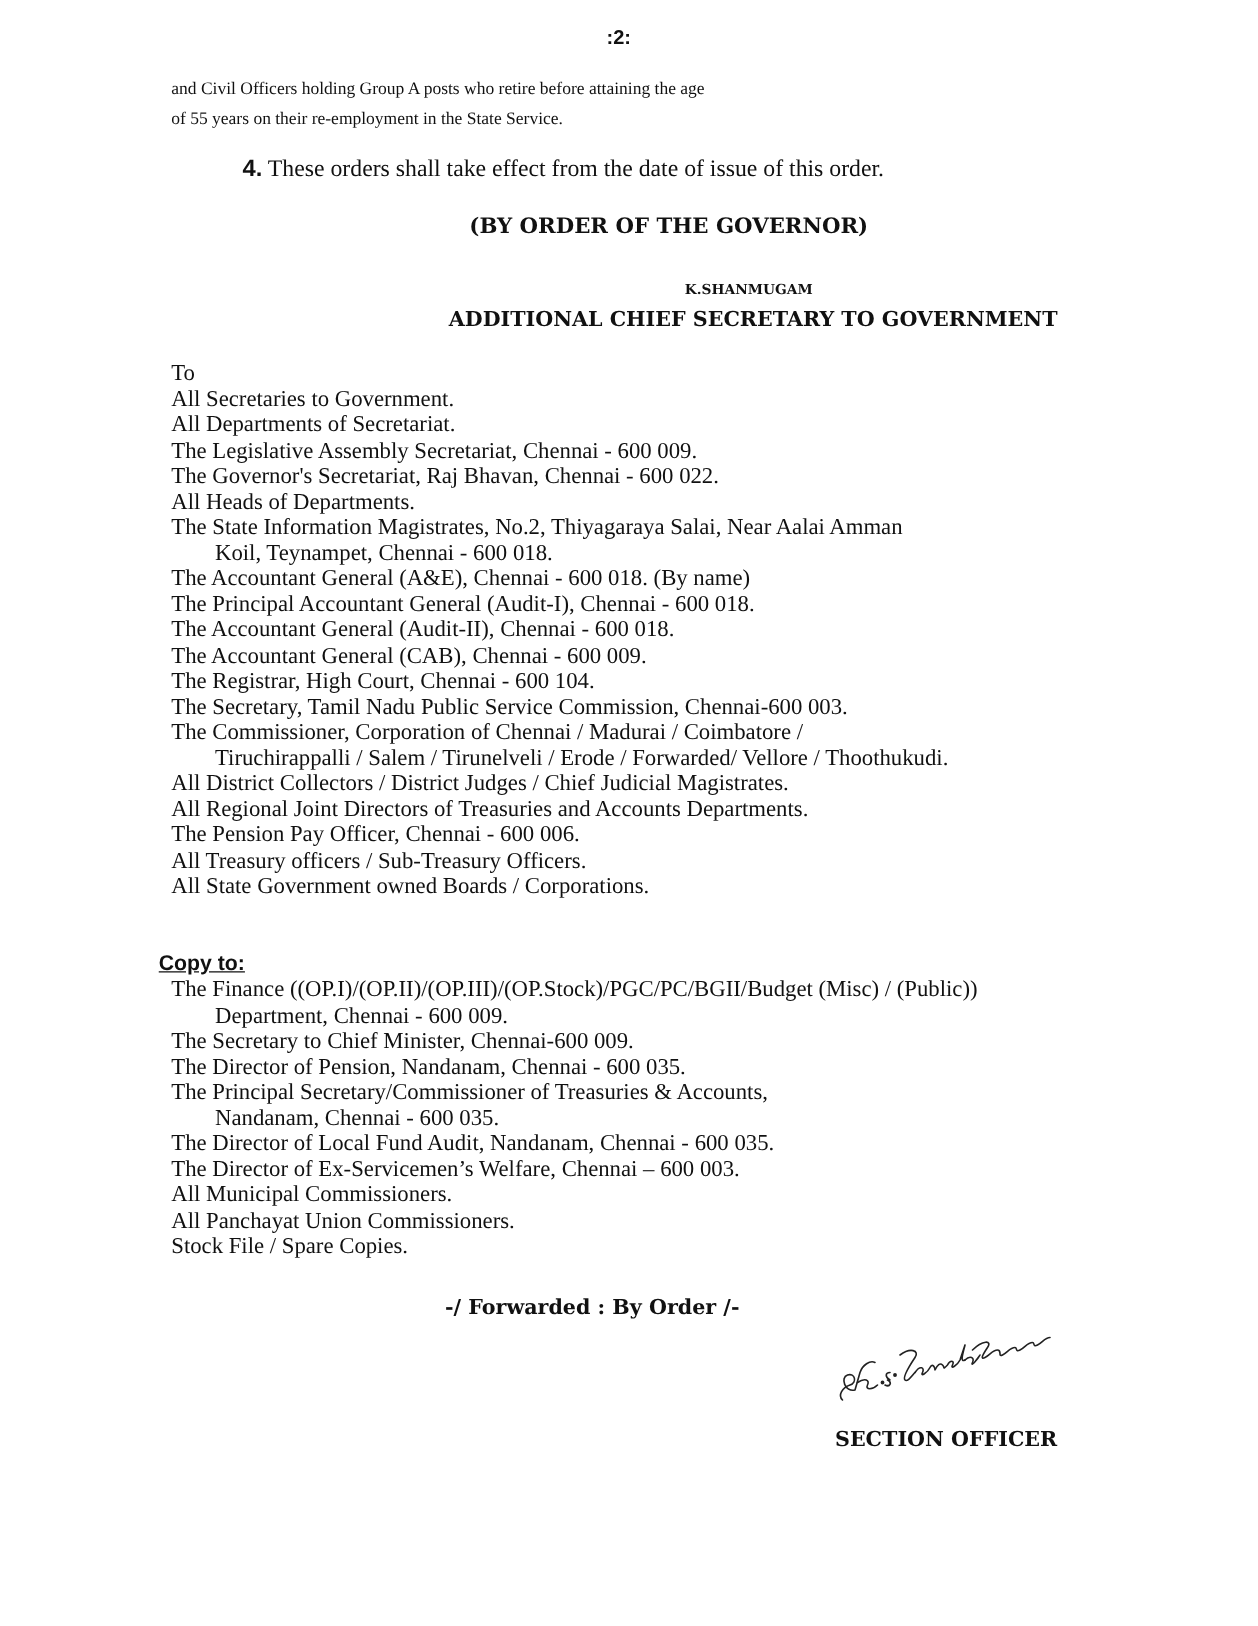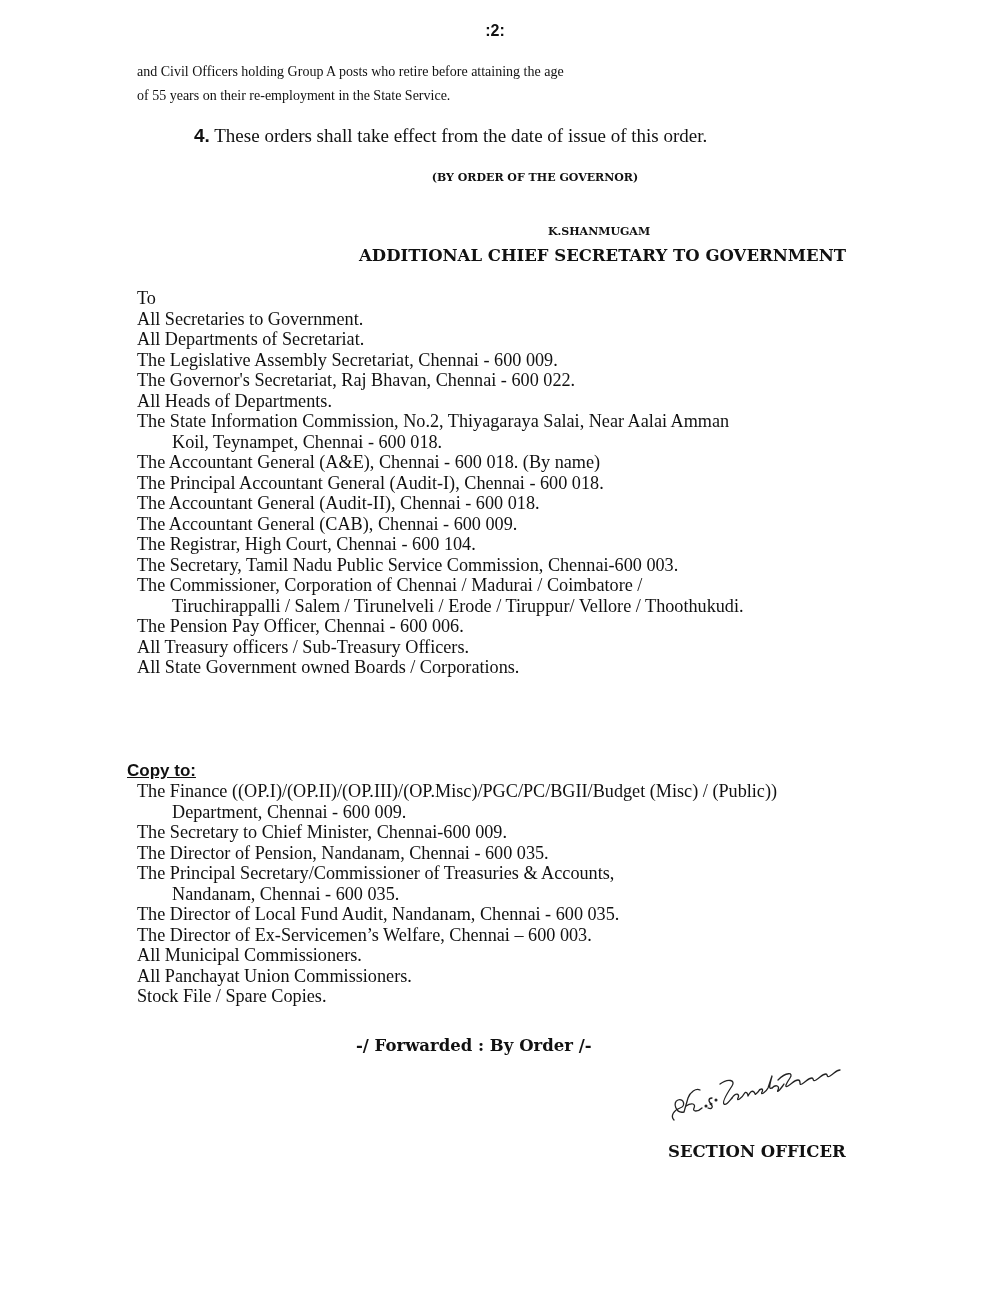--- a/index.html
+++ b/index.html
@@ -3,21 +3,21 @@
   <meta charset="utf-8">
   <style>
     html, body { margin: 0; padding: 0; background: #ffffff; }
     body { width: 1006px; height: 1301px; position: relative; overflow: hidden; color: #111; }
     .page { position: absolute; left: 0; top: 0; width: 1006px; height: 1301px; background: #fff; }
     .abs { position: absolute; white-space: nowrap; }
     .page-num { left: 0; width: 990px; top: 22px; text-align: center; font-family: "Liberation Sans", sans-serif; font-weight: bold; font-size: 16px; }
     .para { left: 137px; font-size: 14px; line-height: 24px; font-family: "Liberation Serif", serif; }
     .para4 { left: 194px; top: 125px; font-size: 19px; font-family: "Liberation Serif", serif; }
     .para4 .num { font-family: "Liberation Sans", sans-serif; font-weight: bold; }
-    .by-order { left: 0; width: 1006px; text-align: center; top: 171px; padding-left: 64px; box-sizing: border-box; font-family: "DejaVu Serif", serif; font-weight: bold; font-size: 11px; }
+    .by-order { left: 0; width: 1006px; text-align: center; top: 171px; padding-left: 64px; box-sizing: border-box; font-family: "DejaVu Serif", serif; font-weight: bold; font-size: 17px; }
     .sig-name { left: 352px; width: 494px; text-align: center; top: 225px; font-family: "DejaVu Serif", serif; font-weight: bold; font-size: 11px; }
     .sig-title { left: 352px; width: 494px; text-align: right; top: 246px; font-family: "DejaVu Serif", serif; font-weight: bold; font-size: 16.5px; }
     .list { position: absolute; left: 137px; top: 288px; font-family: "Liberation Serif", serif; font-size: 18.2px; line-height: 20.5px; }
     .list .line { white-space: nowrap; }
     .list .indent { padding-left: 35px; }
     .copy-head { position: absolute; left: 127px; top: 761px; font-family: "Liberation Sans", sans-serif; font-weight: bold; font-size: 17px; text-decoration: underline; }
     .copy-list { position: absolute; left: 137px; top: 781px; font-family: "Liberation Serif", serif; font-size: 18.2px; line-height: 20.5px; }
     .copy-list .line { white-space: nowrap; }
     .copy-list .indent { padding-left: 35px; }
     .forwarded { left: 356px; top: 1036px; font-family: "DejaVu Serif", serif; font-weight: bold; font-size: 16.5px; }
@@ -41,39 +41,41 @@
   <div class="abs sig-name">K.SHANMUGAM</div>
   <div class="abs sig-title">ADDITIONAL CHIEF SECRETARY TO GOVERNMENT</div>
 
   <div class="list">
     <div class="line">To</div>
     <div class="line">All Secretaries to Government.</div>
     <div class="line">All Departments of Secretariat.</div>
     <div class="line">The Legislative Assembly Secretariat, Chennai - 600 009.</div>
     <div class="line">The Governor's Secretariat, Raj Bhavan, Chennai - 600 022.</div>
     <div class="line">All Heads of Departments.</div>
-    <div class="line">The State Information Commission, No.2, Thiyagaraya Salai, Near Aalai Amman</div>
+    <div class="line">The State Information Magistrates, No.2, Thiyagaraya Salai, Near Aalai Amman</div>
     <div class="line indent">Koil, Teynampet, Chennai - 600 018.</div>
     <div class="line">The Accountant General (A&amp;E), Chennai - 600 018. (By name)</div>
     <div class="line">The Principal Accountant General (Audit-I), Chennai - 600 018.</div>
     <div class="line">The Accountant General (Audit-II), Chennai - 600 018.</div>
     <div class="line">The Accountant General (CAB), Chennai - 600 009.</div>
     <div class="line">The Registrar, High Court, Chennai - 600 104.</div>
     <div class="line">The Secretary, Tamil Nadu Public Service Commission, Chennai-600 003.</div>
     <div class="line">The Commissioner, Corporation of Chennai / Madurai / Coimbatore /</div>
-    <div class="line indent">Tiruchirappalli / Salem / Tirunelveli / Erode / Tiruppur/ Vellore / Thoothukudi.</div>
+    <div class="line indent">Tiruchirappalli / Salem / Tirunelveli / Erode / Forwarded/ Vellore / Thoothukudi.</div>
+    <div class="line">All District Collectors / District Judges / Chief Judicial Magistrates.</div>
+    <div class="line">All Regional Joint Directors of Treasuries and Accounts Departments.</div>
     <div class="line">The  Pension Pay Officer, Chennai - 600 006.</div>
     <div class="line">All Treasury officers / Sub-Treasury Officers.</div>
     <div class="line">All State Government owned Boards / Corporations.</div>
   </div>
 
   <div class="copy-head">Copy to:</div>
 
   <div class="copy-list">
-    <div class="line">The Finance ((OP.I)/(OP.II)/(OP.III)/(OP.Misc)/PGC/PC/BGII/Budget (Misc) / (Public))</div>
+    <div class="line">The Finance ((OP.I)/(OP.II)/(OP.III)/(OP.Stock)/PGC/PC/BGII/Budget (Misc) / (Public))</div>
     <div class="line indent">Department, Chennai - 600 009.</div>
     <div class="line">The Secretary to Chief Minister, Chennai-600 009.</div>
     <div class="line">The Director of Pension, Nandanam, Chennai - 600 035.</div>
     <div class="line">The Principal Secretary/Commissioner of Treasuries &amp; Accounts,</div>
     <div class="line indent">Nandanam, Chennai - 600 035.</div>
     <div class="line">The Director of Local Fund Audit, Nandanam,  Chennai - 600 035.</div>
     <div class="line">The Director of Ex-Servicemen’s Welfare, Chennai – 600 003.</div>
     <div class="line">All Municipal Commissioners.</div>
     <div class="line">All Panchayat Union Commissioners.</div>
     <div class="line">Stock File / Spare Copies.</div>

